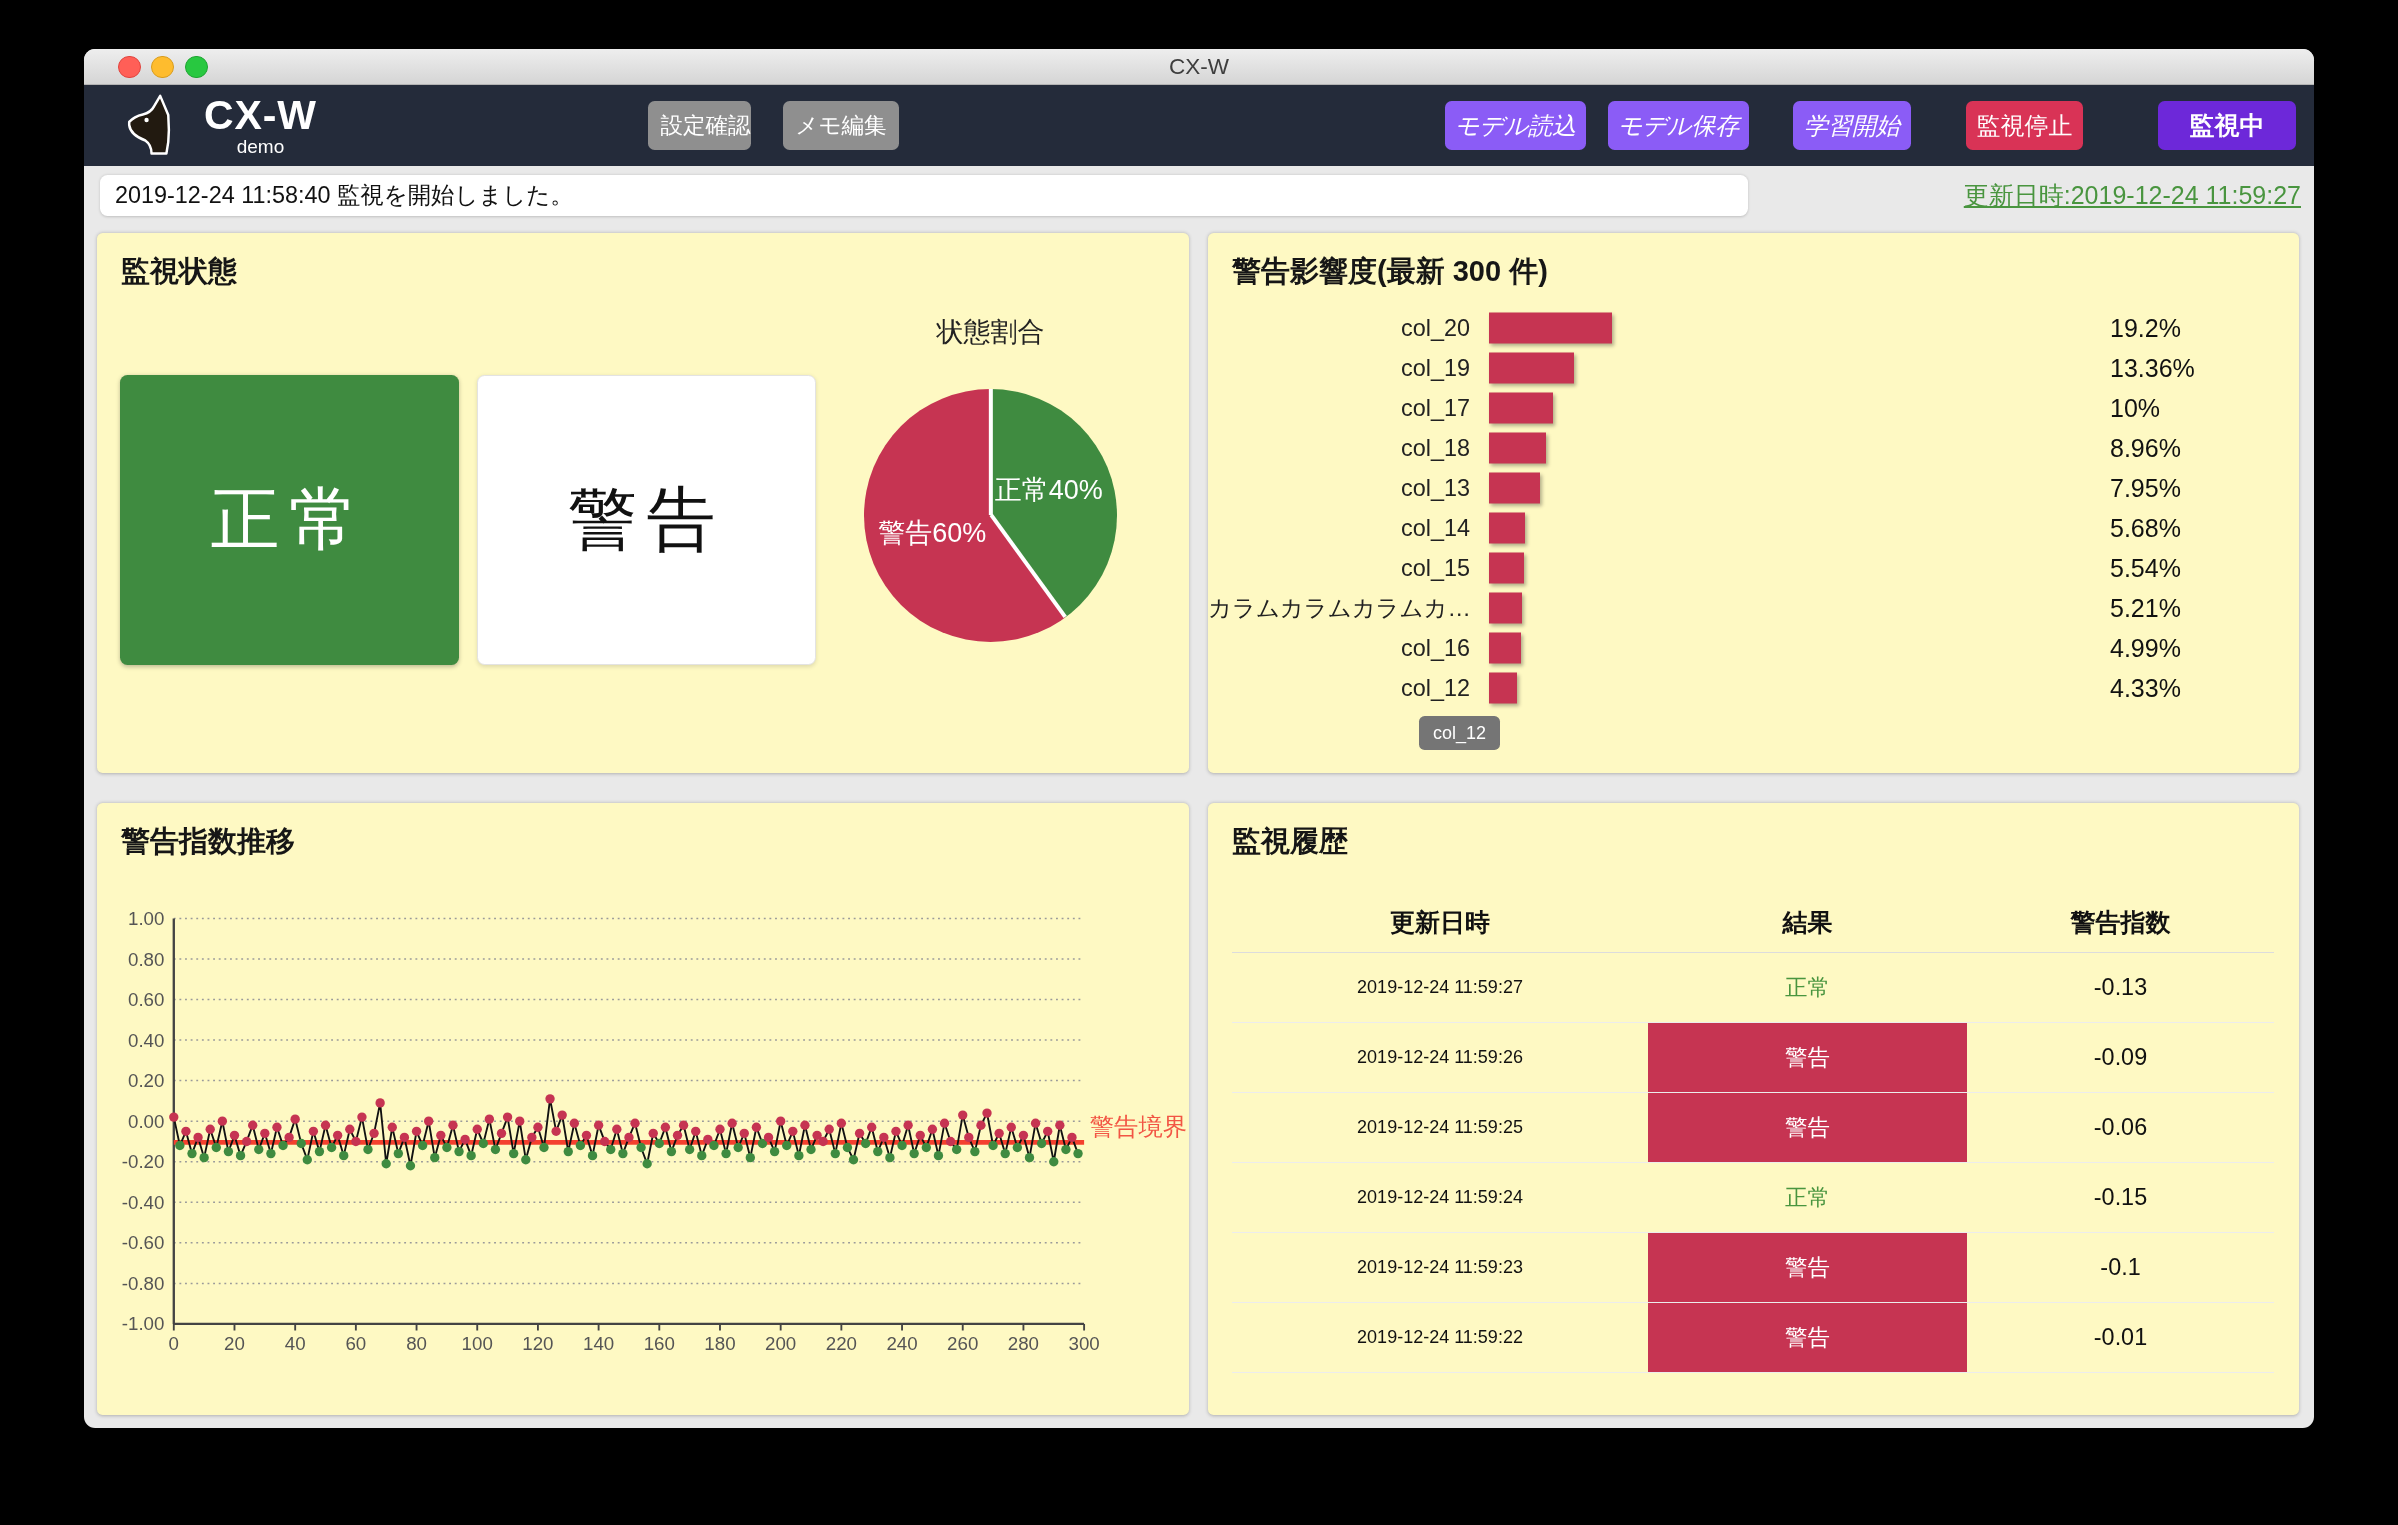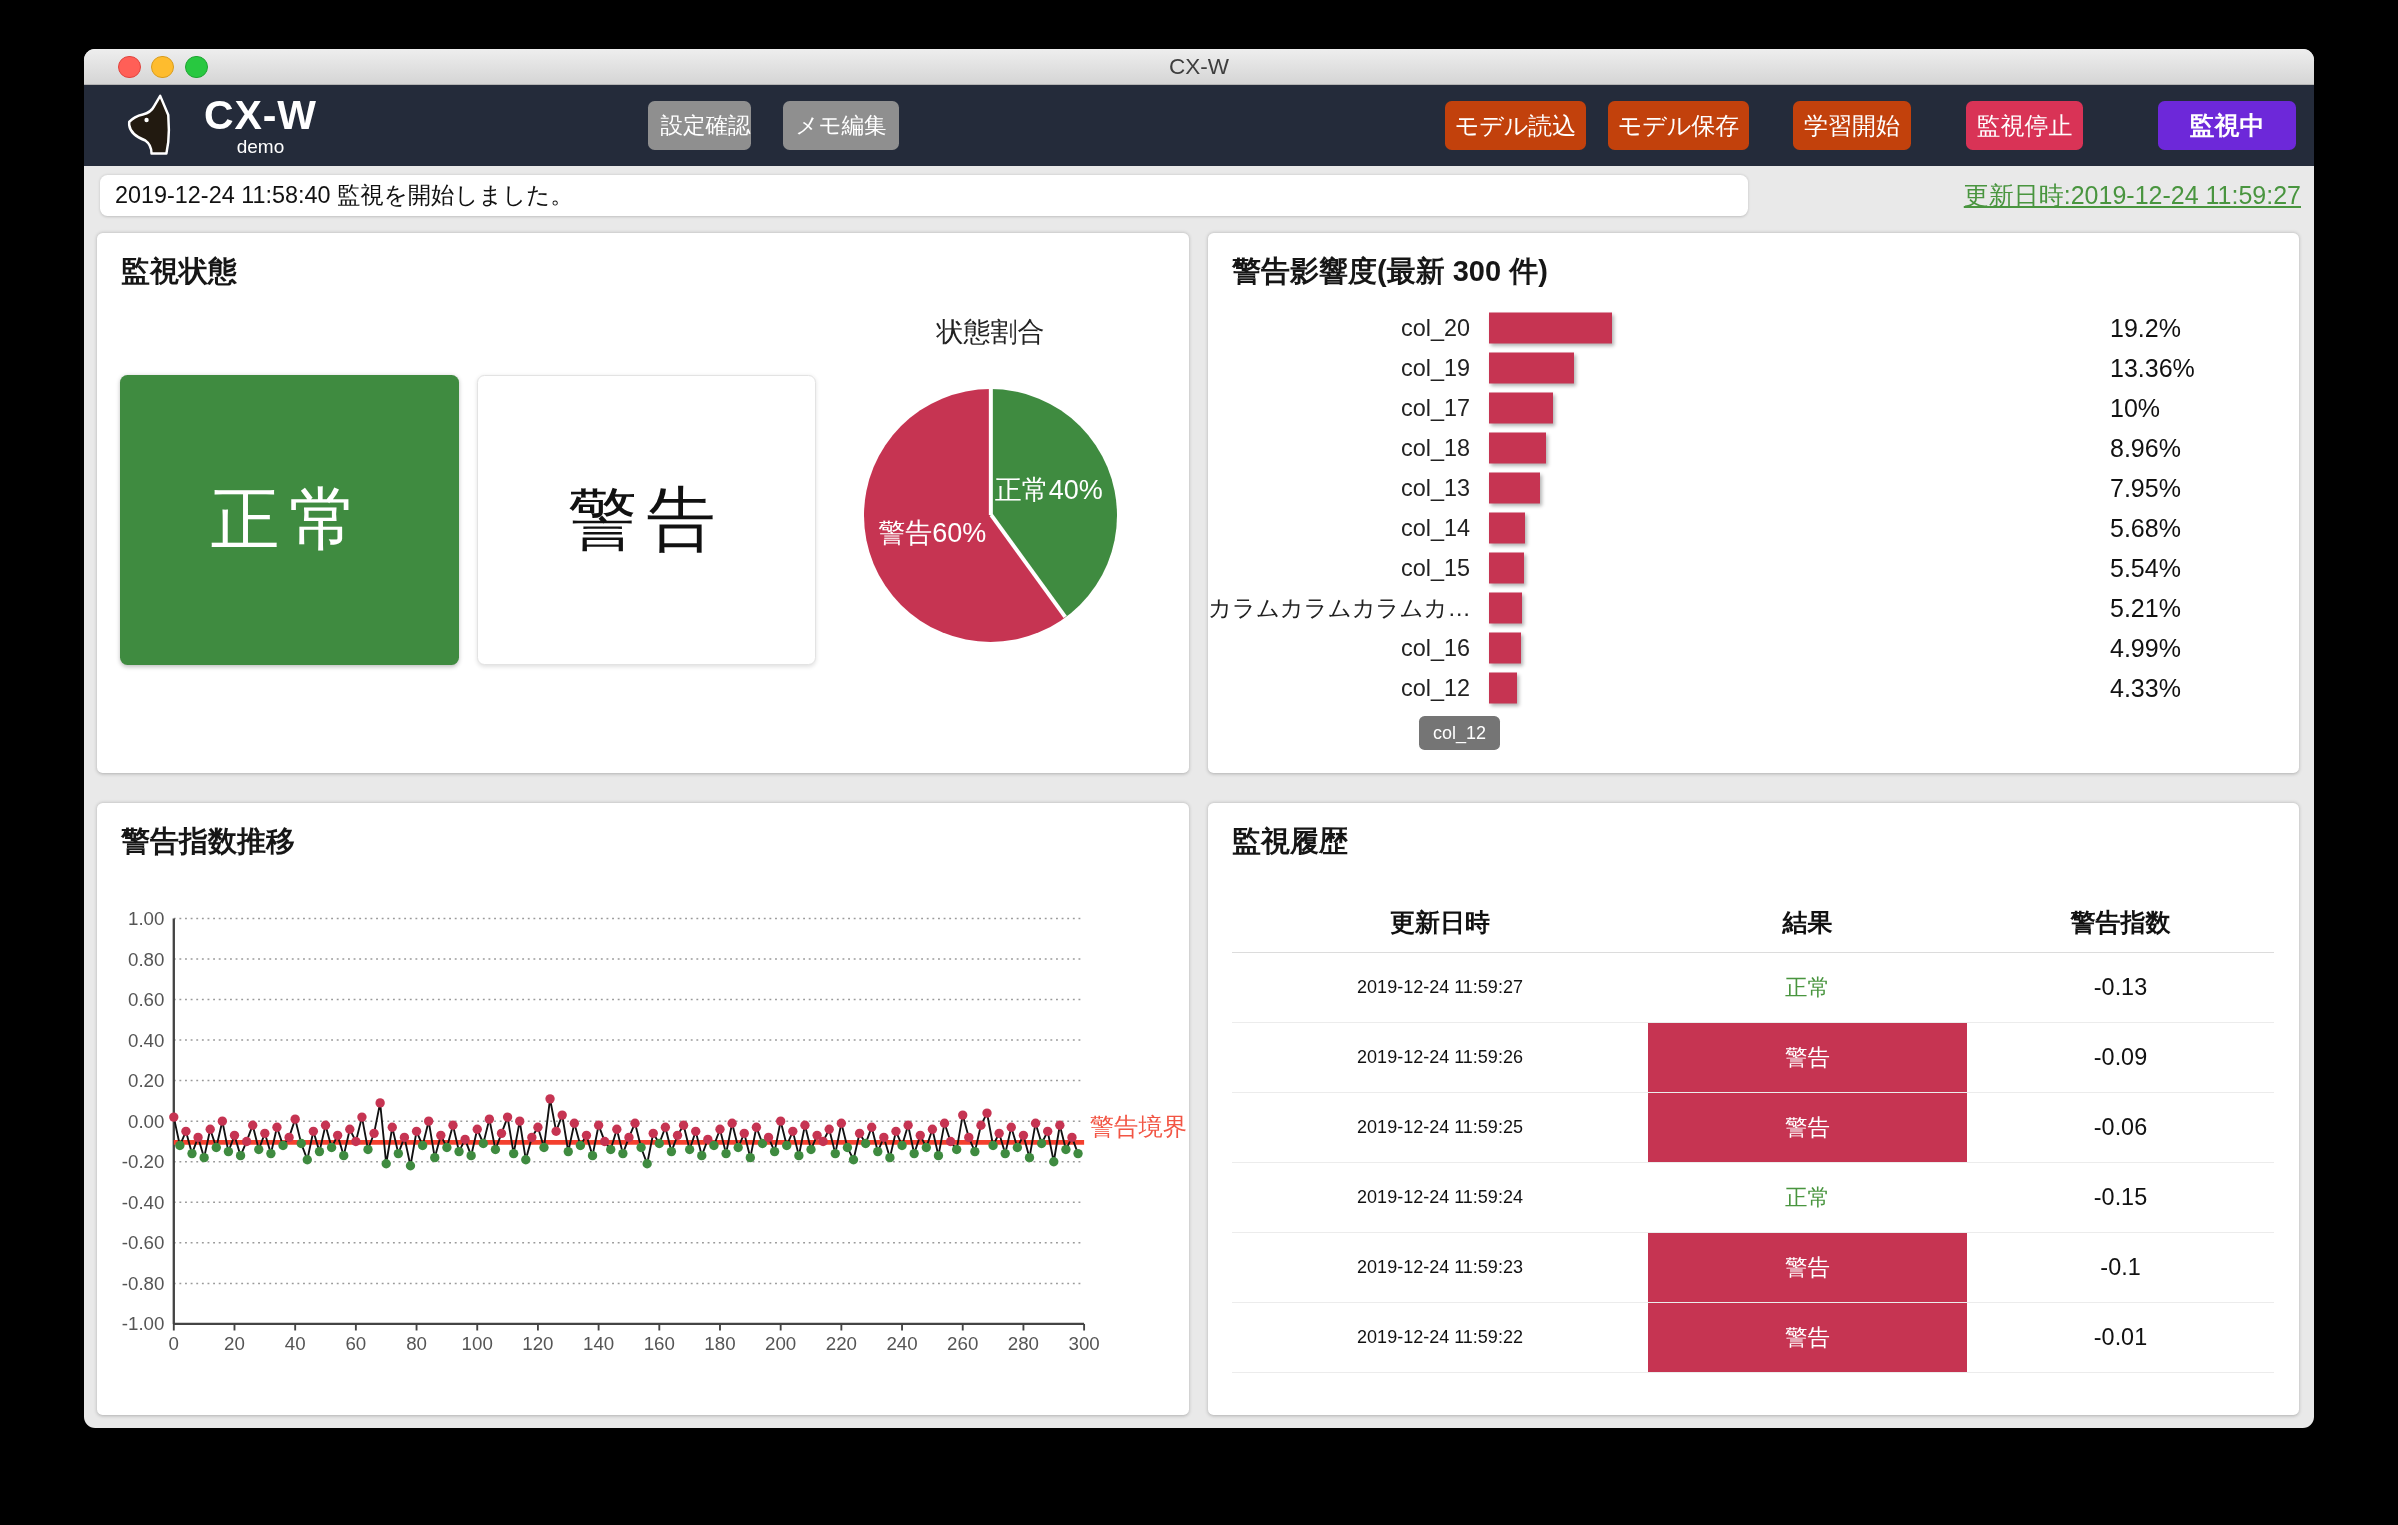--- a/index.html
+++ b/index.html
@@ -22,34 +22,34 @@
   
   .appbar { position:relative; height:81px; background:#242b3a; }
   .logo { position:absolute; left:39px; top:9.4px; width:62px; height:62px; }
   .brand { position:absolute; left:120px; top:7.5px; text-align:center; color:#fff; }
   .brand .name { font-size:41px; font-weight:bold; letter-spacing:0.9px; line-height:45px; }
   .brand .sub  { font-size:19px; line-height:19px; margin-top:-0.9px; }
   .hbtn { position:absolute; top:16px; height:49px; border:none; border-radius:6.6px;
     color:#fff; font-size:22.5px; font-family:inherit; display:flex; align-items:center;
     justify-content:center; cursor:pointer; }
   .hbtn.gray  { background:#8f8f8f; }
-  .hbtn.blue  { background:#c2410c; font-size:24px; }
+  .hbtn.blue  { background:#8b5cf6; font-size:24px;font-style:italic; }
   .hbtn.red   { background:#d93356; font-size:24px;margin-left:30px; }
   .hbtn.green { background:#6d28d9; font-size:25px; font-weight:bold; }
 
   
   .statusbar { position:relative; height:58px; }
   .msgbox { position:absolute; left:16px; top:9.4px; width:1648px; height:41px;
     background:#fff; border-radius:7.5px; box-shadow:0 0.9px 2.8px rgba(0,0,0,.18);
     font-size:23.4px; color:#111; line-height:41px; padding-left:15px; white-space:nowrap; overflow:hidden; }
   .updated { position:absolute; right:13px; top:9.4px; height:41px; line-height:41px;
     font-size:25px; color:#49953f;text-decoration:underline; }
 
   
-  .panel { position:absolute; background:#ffffff; border-radius:5.6px;
+  .panel { position:absolute; background:#fef9c3; border-radius:5.6px;
     box-shadow:0 0.9px 3.7px rgba(0,0,0,.25); overflow:hidden; }
   .panel h2 { position:absolute; left:24px; top:19px; font-size:29px; color:#161616; font-weight:bold; }
 
   #panel-state   { left:13px;   top:184px; width:1092px; height:540px; }
   #panel-impact  { left:1124px; top:184px; width:1091px; height:540px; }
   #panel-trend   { left:13px;   top:754px; width:1092px; height:612px; }
   #panel-history { left:1124px; top:754px; width:1091px; height:612px; }
 
   
   .state-box { position:absolute; top:142px; width:339px; height:290px; border-radius:7.5px;

